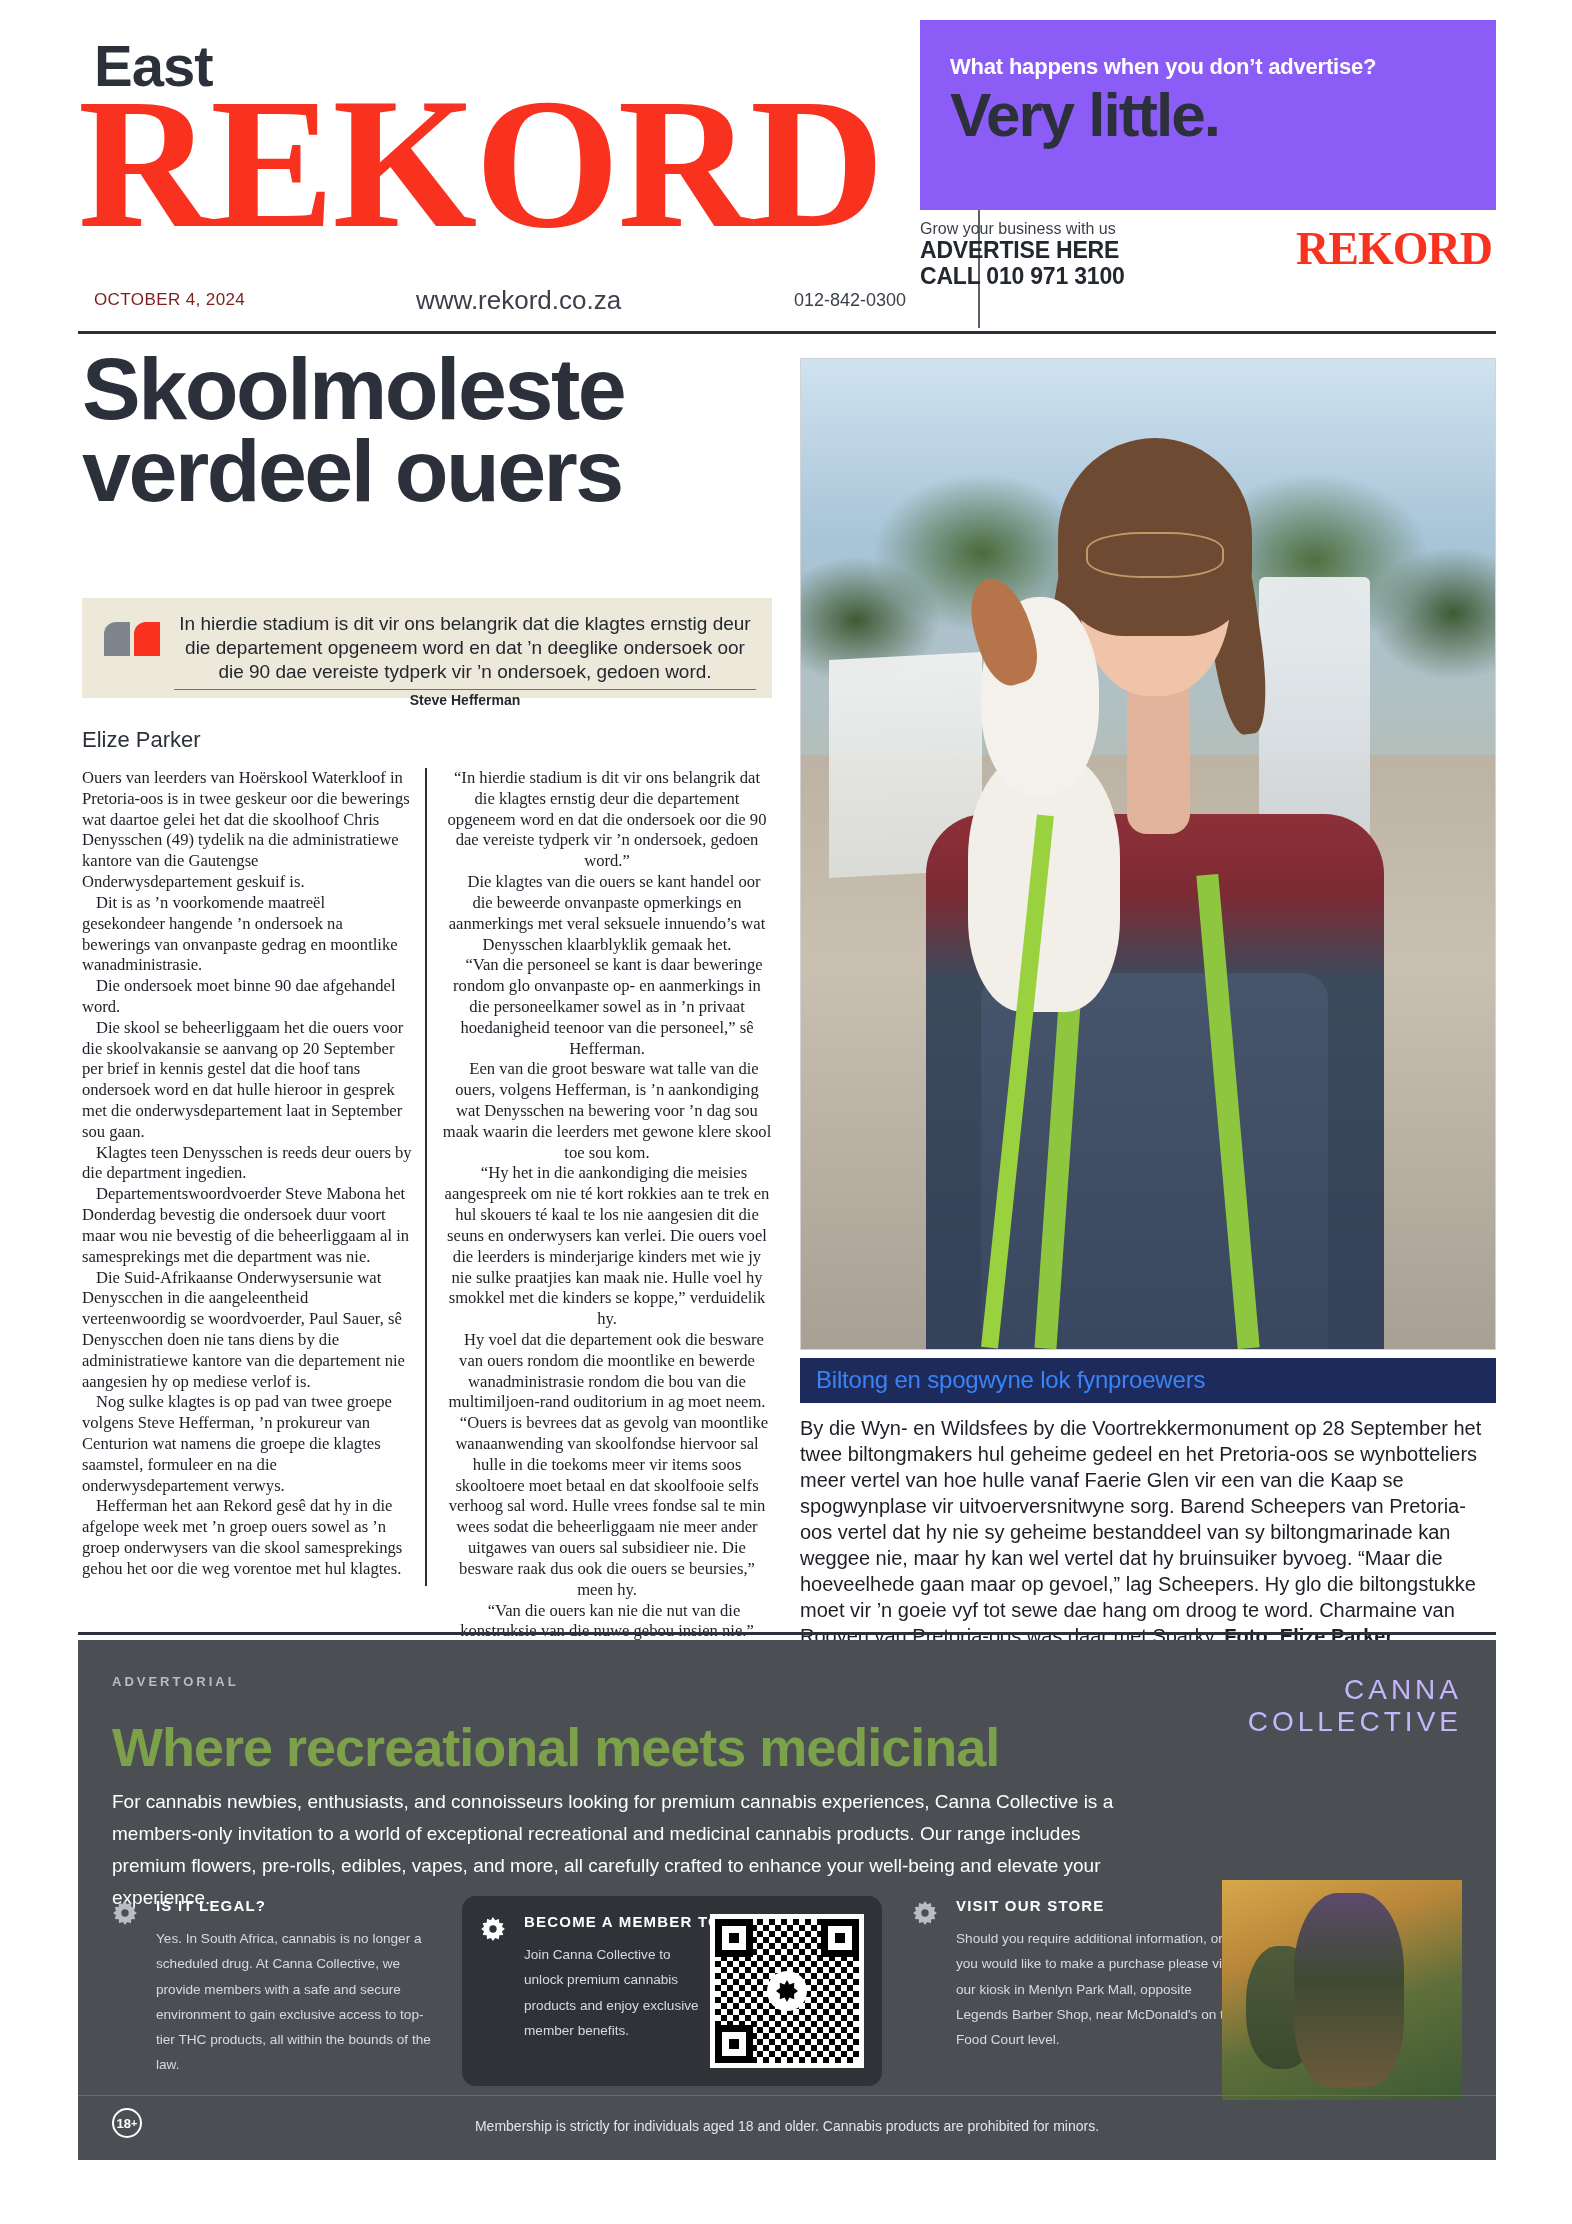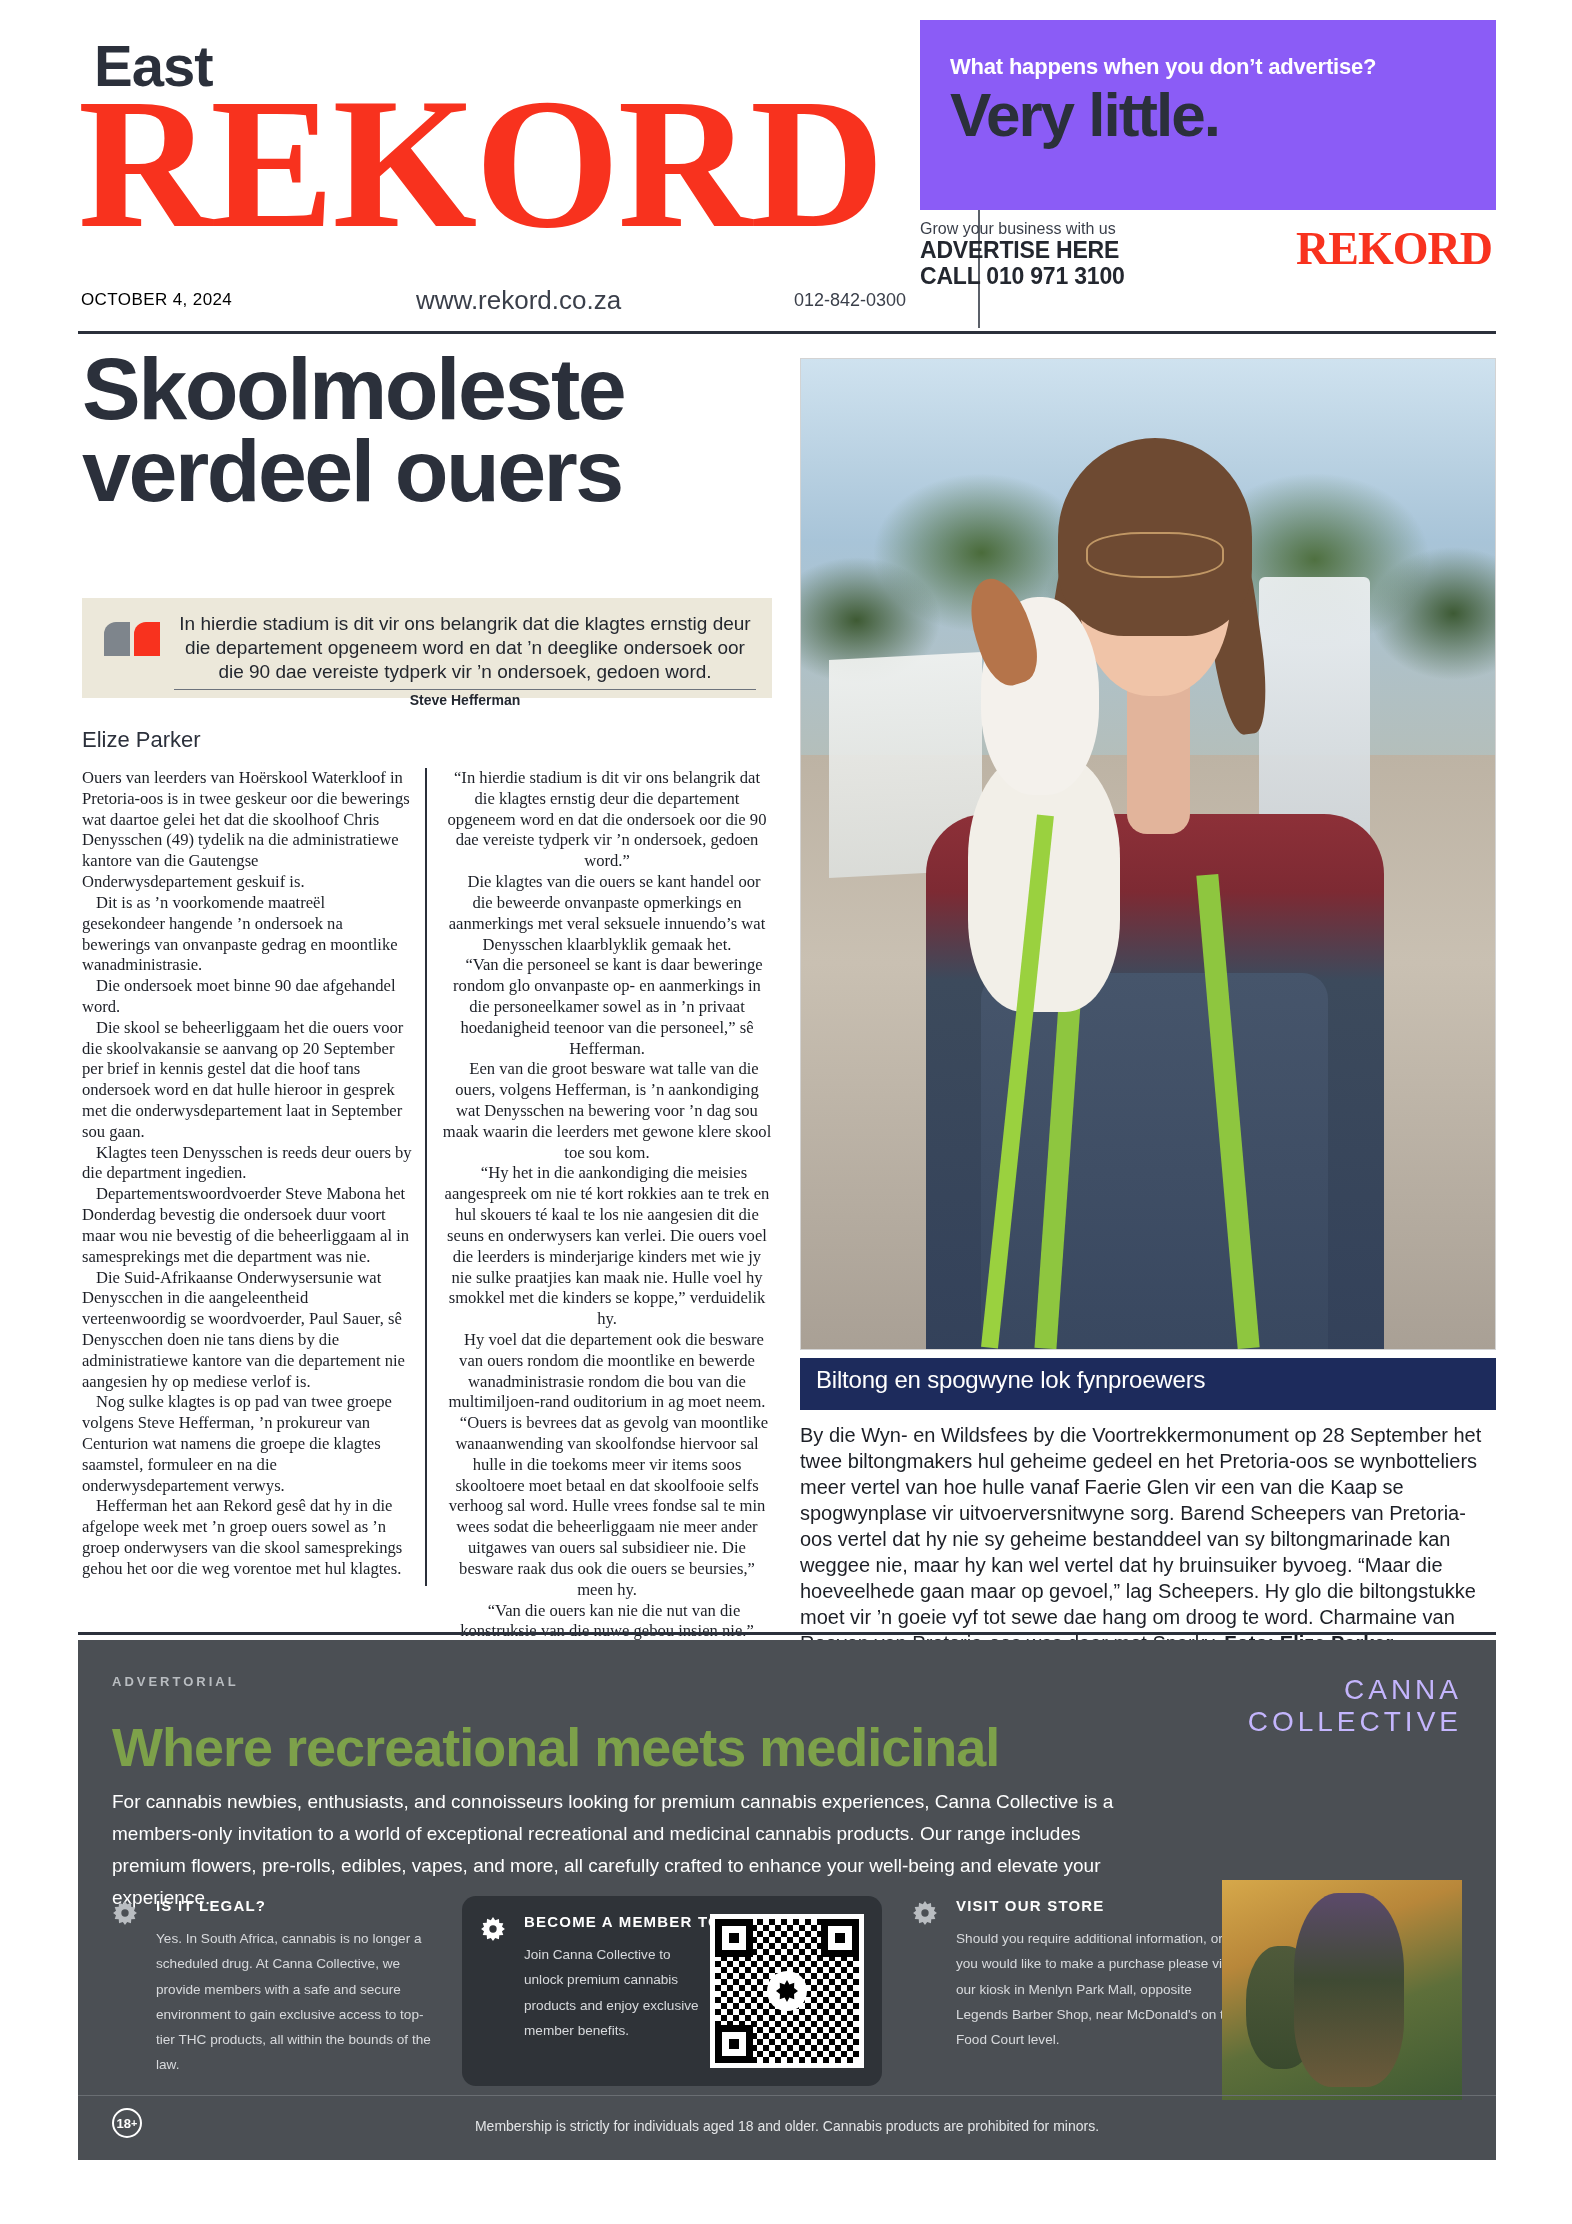--- a/index.html
+++ b/index.html
@@ -18,21 +18,21 @@
     font-family:"Liberation Sans Narrow","Liberation Sans",sans-serif;
     font-size:58px; font-weight:700; color:#2b303b; letter-spacing:-1px;
     line-height:0.95; margin-left:16px;
   }
   .mh-rekord {
     font-family:"Liberation Serif",serif;
     font-size:186px; font-weight:700; color:#f8321e;
     line-height:0.82; letter-spacing:-2px; margin-top:-6px;
   }
   .mh-meta { position:absolute; left:0; top:252px; width:880px; height:34px; }
-  .mh-date { position:absolute; left:3px; top:0; font-size:17px; color:#000000; letter-spacing:0.4px; }
+  .mh-date { position:absolute; left:16px; top:0; font-size:17px; color:#7f1d1d; letter-spacing:0.4px; }
   .mh-url  { position:absolute; left:338px; top:-5px; font-family:"Liberation Sans Narrow","Liberation Sans",sans-serif;
              font-size:26px; color:#3a3f4a; }
   .mh-phone{ position:absolute; left:716px; top:0; font-size:18px; color:#3a3f4a; }
 
   .mh-divider { position:absolute; left:0; top:293px; width:880px; height:2px; background:#9aa0a8; }
   .mh-vrule { position:absolute; left:900px; top:18px; width:2px; height:272px; background:#5b6069; }
 
   
   .topad { position:absolute; left:920px; top:20px; width:576px; }
   .topad-red {
@@ -141,23 +141,23 @@
   .ph-dog    { position:absolute; left:26%; top:24%; width:17%; height:20%;
                background:#f4f1ec; border-radius:48% 48% 44% 44%; }
   .ph-dogear { position:absolute; left:25%; top:22%; width:8%; height:11%;
                background:#b5744a; border-radius:50% 50% 40% 40%; transform:rotate(-18deg); }
   .ph-dogbody{ position:absolute; left:24%; top:40%; width:22%; height:26%;
                background:#f2efe8; border-radius:40% 40% 36% 36%; }
   .ph-lead   { position:absolute; left:30%; top:46%; width:2.4%; height:54%;
                background:#9ad13f; transform:rotate(6deg); }
 
   .photo-caption {
-    margin-top:8px; background:#1d2b5c; color:#ffffff;
-    font-family:"Liberation Sans Narrow","Liberation Sans",sans-serif;
-    font-size:24px; padding:8px 14px 16px 16px; letter-spacing:-0.2px;
+    margin-top:8px; background:#1d2b5c; color:#3b82f6;
+    font-family:"Liberation Sans Narrow","Liberation Sans",sans-serif;
+    font-size:24px; padding:8px 14px 9px 16px; letter-spacing:-0.2px;
   }
   .photo-body {
     margin-top:12px; font-family:"Liberation Sans Narrow","Liberation Sans",sans-serif;
     font-size:20px; color:#1c1f26; line-height:1.30; width:696px;
   }
   .photo-body b { font-weight:700; }
 
   
   .adv { position:absolute; left:78px; top:1640px; width:1418px; height:520px; background:#4b4f54; }
   .adv-top-rule { position:absolute; left:78px; top:1632px; width:1418px; height:3px; background:#2b303b; }

